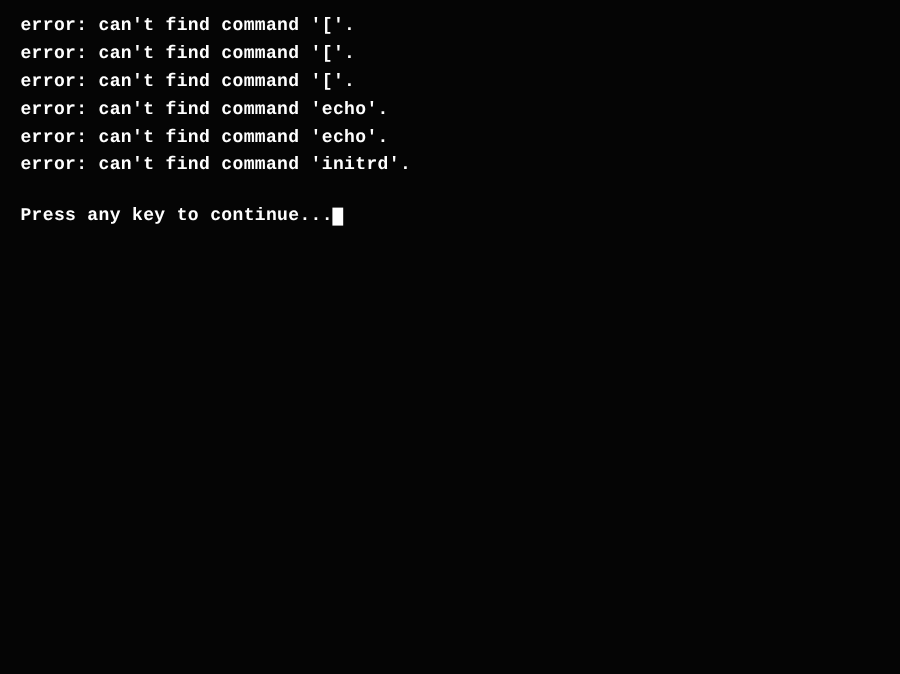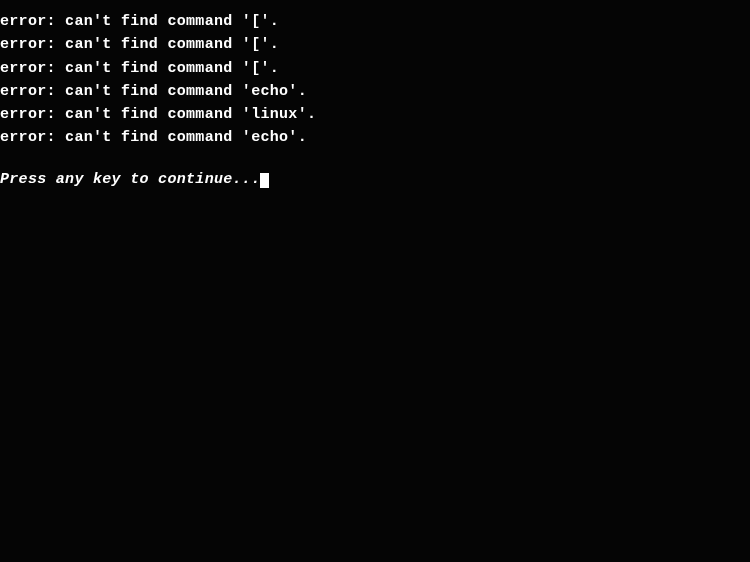--- a/index.html
+++ b/index.html
@@ -15,39 +15,38 @@
       overflow: hidden;
       display: flex;
       align-items: flex-start;
       justify-content: flex-start;
     }
 
     .terminal {
       width: 750px;
       height: 562px;
       background-color: #050505;
-      padding: 10px 0;
+      padding: 10px 17px;
       font-family: 'Courier New', Courier, monospace;
       font-size: 15px;
       font-weight: bold;
       color: #ffffff;
       line-height: 1.55;
       letter-spacing: 0.02em;
     }
 
     .terminal-line {
       white-space: pre;
       display: block;
     }
 
     .press-line {
       margin-top: 18px;
       display: block;
       white-space: pre;
-      font-style: italic;
     }
 
     .cursor {
       display: inline-block;
       width: 9px;
       height: 15px;
       background-color: #ffffff;
       vertical-align: text-bottom;
       animation: blink 1s step-end infinite;
     }
@@ -59,17 +58,17 @@
   </style>
 </head>
 <body>
 
 <div class="terminal">
   <div id="error-lines">
       <span class="terminal-line">error: can't find command '['.</span>
       <span class="terminal-line">error: can't find command '['.</span>
       <span class="terminal-line">error: can't find command '['.</span>
       <span class="terminal-line">error: can't find command 'echo'.</span>
-      <span class="terminal-line">error: can't find command 'linux'.</span>
       <span class="terminal-line">error: can't find command 'echo'.</span>
+      <span class="terminal-line">error: can't find command 'initrd'.</span>
     </div>
   <span class="press-line" id="press-line">Press any key to continue...<span class="cursor"></span></span>
 </div>
 
 </body></html>

